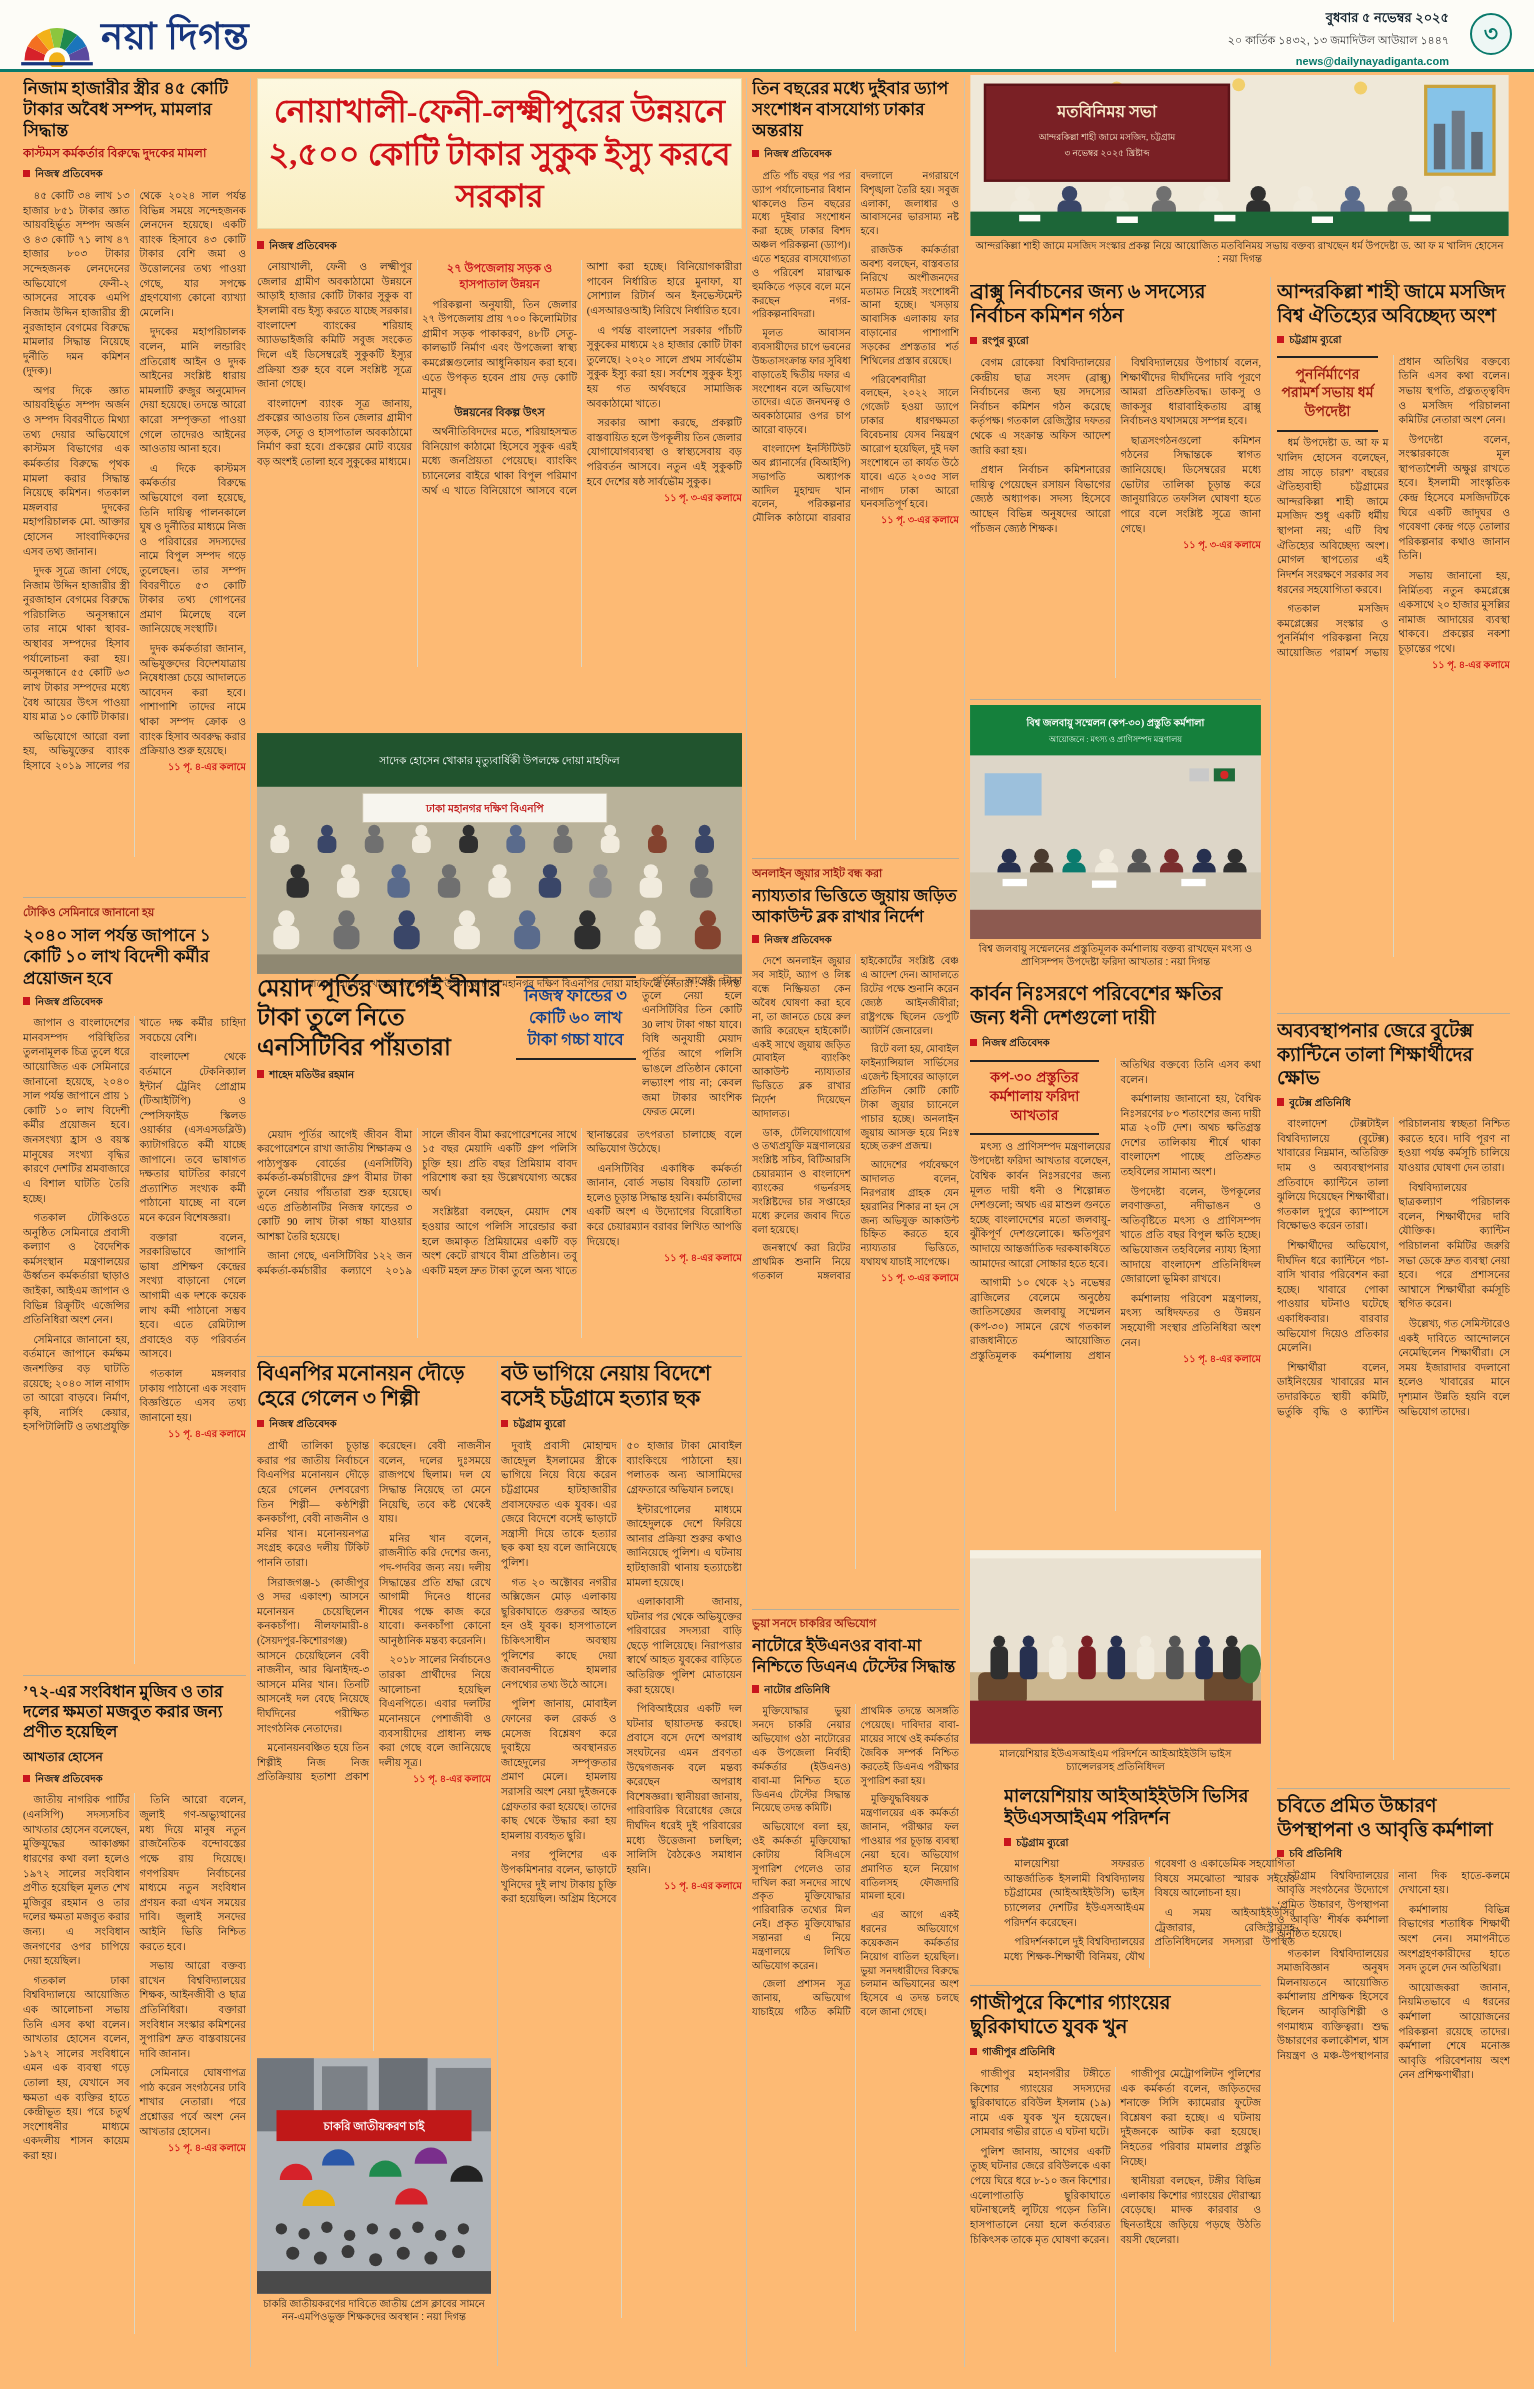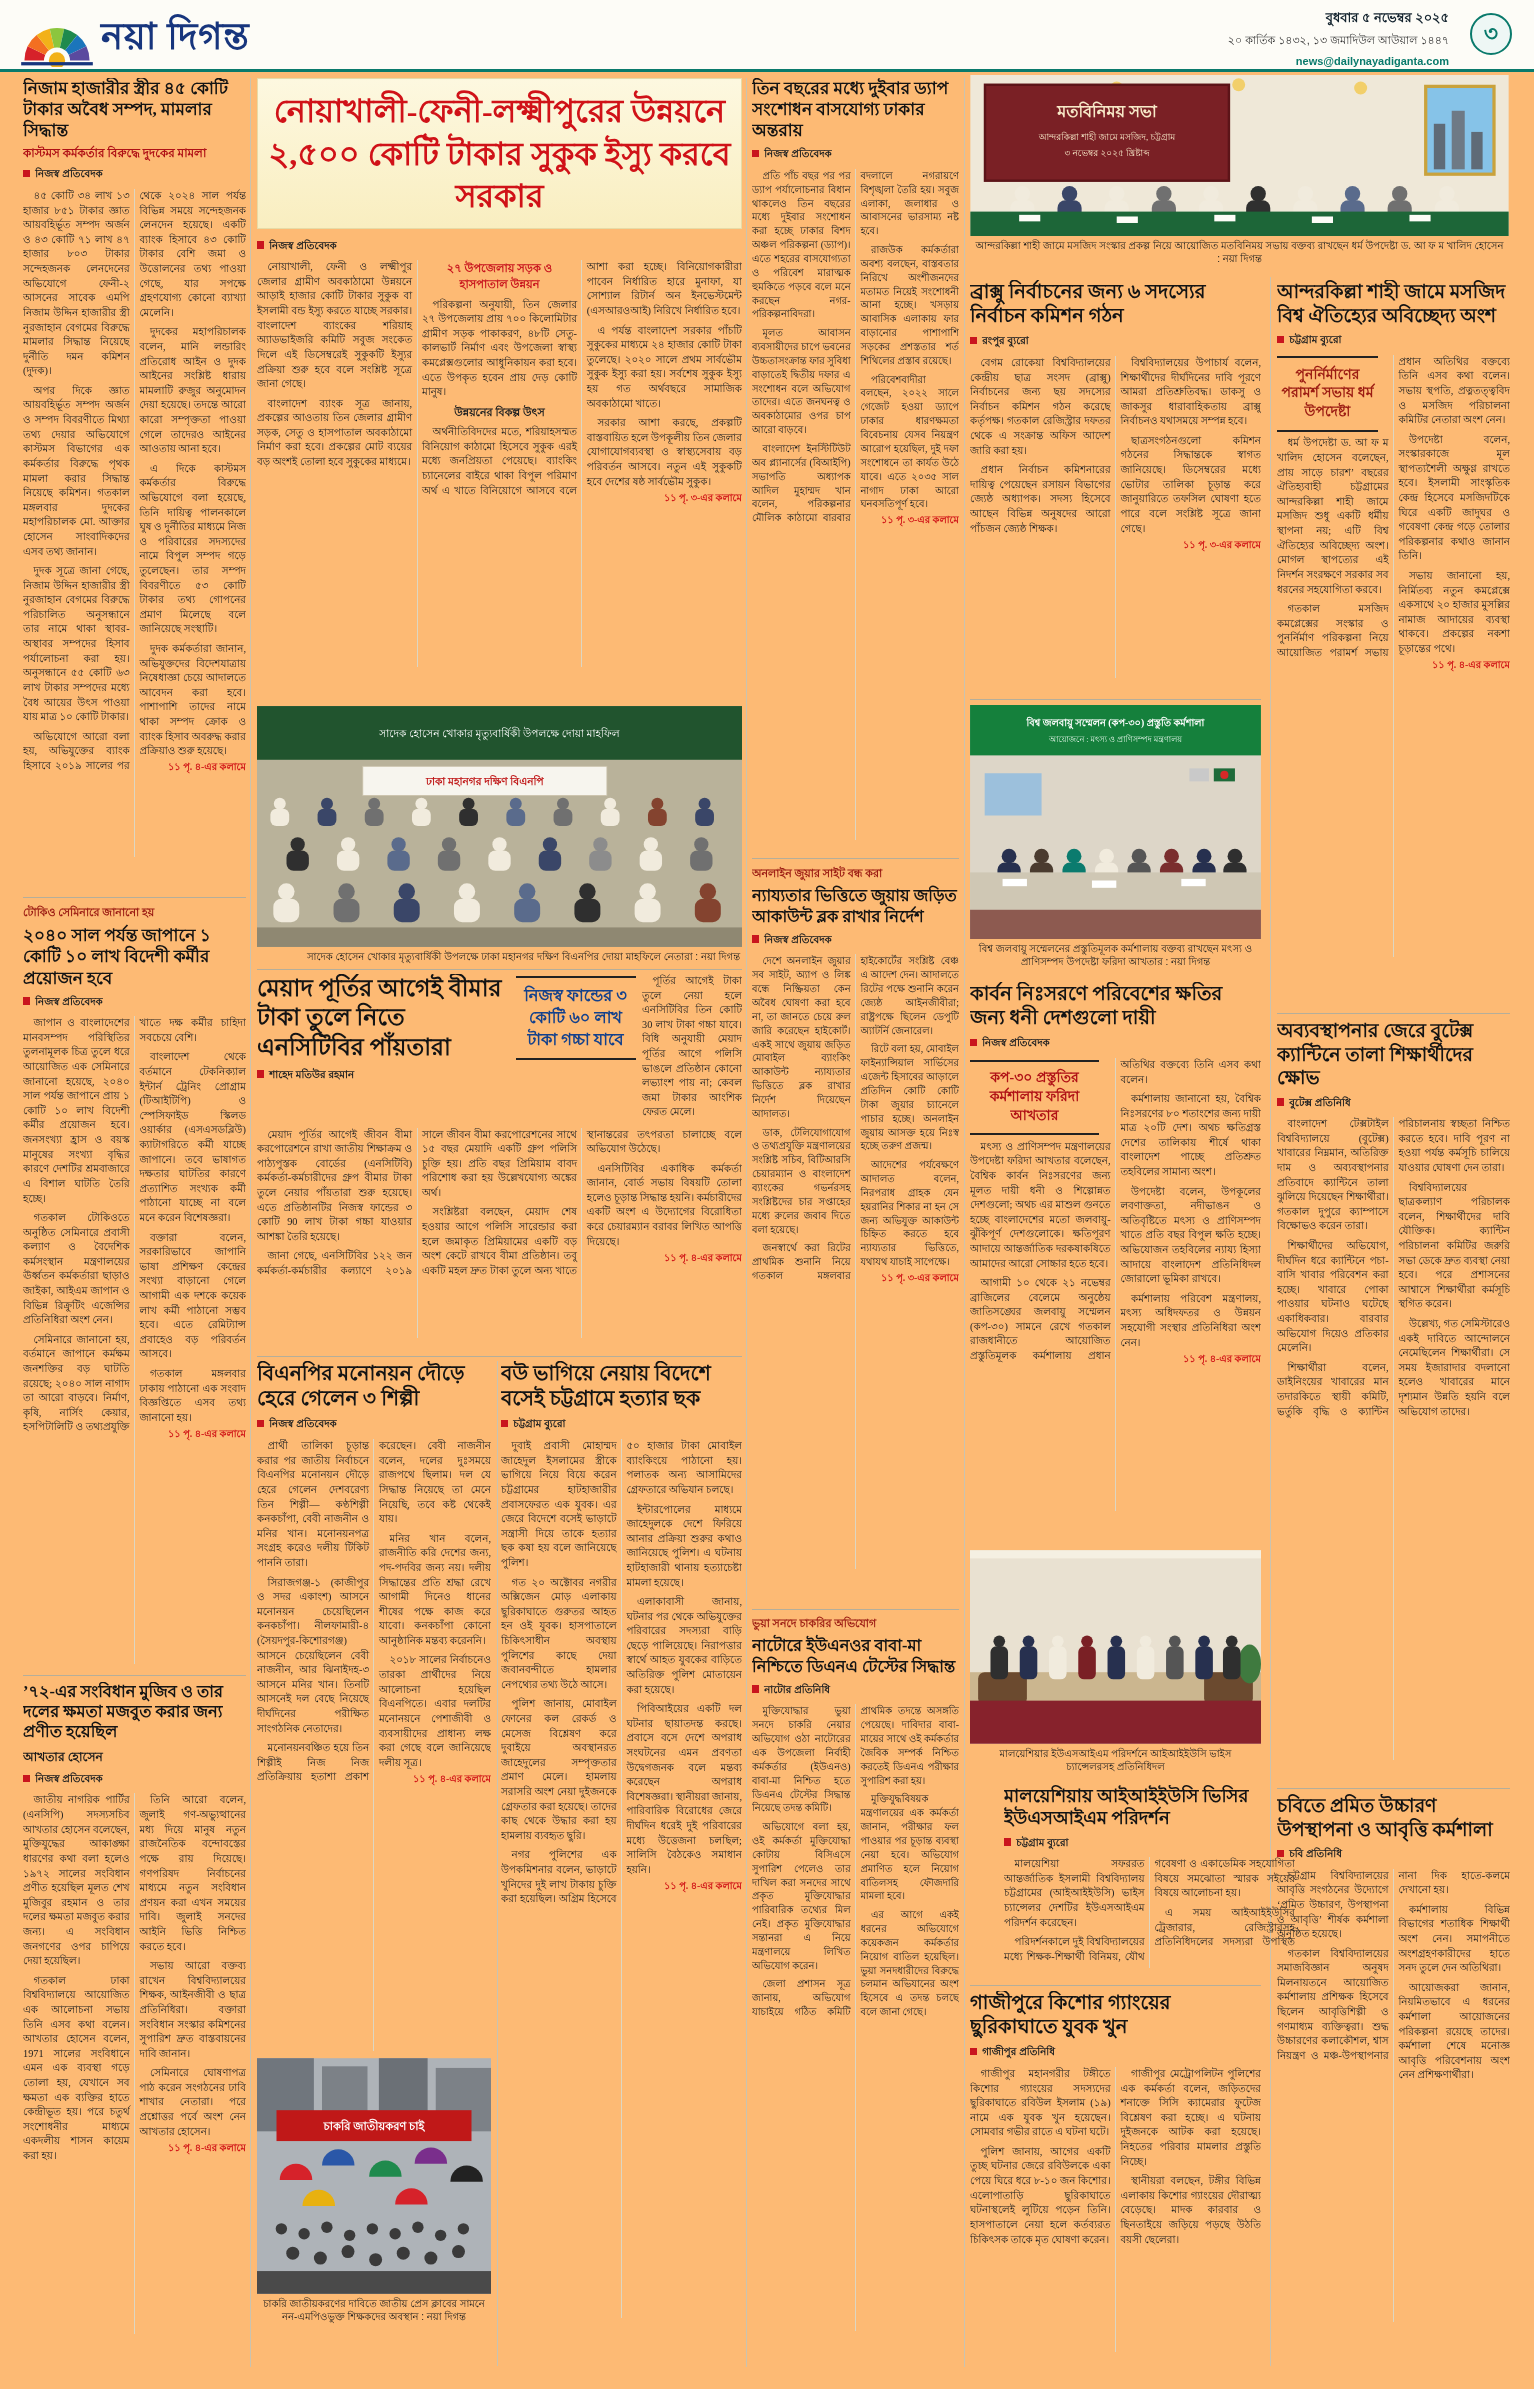--- a/index.html
+++ b/index.html
@@ -140,21 +140,21 @@
     </div>
   </section>
 
   <section class="art" style="left:23px;top:1682px;width:223px;height:684px">
     <h2 class="hl" style="font-size:16.3px">’৭২-এর সংবিধান মুজিব ও তার দলের ক্ষমতা মজবুত করার জন্য প্রণীত হয়েছিল</h2>
     <p class="speaker">আখতার হোসেন</p>
     <p class="byline">নিজস্ব প্রতিবেদক</p>
     <div class="body c2" style="height:541px">
       <div>
           <p class="bp">জাতীয় নাগরিক পার্টির (এনসিপি) সদস্যসচিব আখতার হোসেন বলেছেন, মুক্তিযুদ্ধের আকাঙ্ক্ষা ধারণের কথা বলা হলেও ১৯৭২ সালের সংবিধান প্রণীত হয়েছিল মূলত শেখ মুজিবুর রহমান ও তার দলের ক্ষমতা মজবুত করার জন্য। এ সংবিধান জনগণের ওপর চাপিয়ে দেয়া হয়েছিল।</p>
-          <p class="bp">গতকাল ঢাকা বিশ্ববিদ্যালয়ে আয়োজিত এক আলোচনা সভায় তিনি এসব কথা বলেন। আখতার হোসেন বলেন, 1971 সালের সংবিধানে এমন এক ব্যবস্থা গড়ে তোলা হয়, যেখানে সব ক্ষমতা এক ব্যক্তির হাতে কেন্দ্রীভূত হয়। পরে চতুর্থ সংশোধনীর মাধ্যমে একদলীয় শাসন কায়েম করা হয়।</p>
+          <p class="bp">গতকাল ঢাকা বিশ্ববিদ্যালয়ে আয়োজিত এক আলোচনা সভায় তিনি এসব কথা বলেন। আখতার হোসেন বলেন, ১৯৭২ সালের সংবিধানে এমন এক ব্যবস্থা গড়ে তোলা হয়, যেখানে সব ক্ষমতা এক ব্যক্তির হাতে কেন্দ্রীভূত হয়। পরে চতুর্থ সংশোধনীর মাধ্যমে একদলীয় শাসন কায়েম করা হয়।</p>
           <p class="bp">তিনি আরো বলেন, জুলাই গণ-অভ্যুত্থানের মধ্য দিয়ে মানুষ নতুন রাজনৈতিক বন্দোবস্তের পক্ষে রায় দিয়েছে। গণপরিষদ নির্বাচনের মাধ্যমে নতুন সংবিধান প্রণয়ন করা এখন সময়ের দাবি। জুলাই সনদের আইনি ভিত্তি নিশ্চিত করতে হবে।</p>
           <p class="bp">সভায় আরো বক্তব্য রাখেন বিশ্ববিদ্যালয়ের শিক্ষক, আইনজীবী ও ছাত্র প্রতিনিধিরা। বক্তারা সংবিধান সংস্কার কমিশনের সুপারিশ দ্রুত বাস্তবায়নের দাবি জানান।</p>
           <p class="bp">সেমিনারে ঘোষণাপত্র পাঠ করেন সংগঠনের ঢাবি শাখার নেতারা। পরে প্রশ্নোত্তর পর্বে অংশ নেন আখতার হোসেন।</p>
         </div>
       <p class="jump">১১ পৃ. ৪-এর কলামে</p>
     </div>
   </section>
 
   <section class="art" style="left:257px;top:78px;width:485px;height:611px">
     <div class="mainhead">নোয়াখালী-ফেনী-লক্ষ্মীপুরের উন্নয়নে ২,৫০০ কোটি টাকার সুকুক ইস্যু করবে সরকার</div>
@@ -171,21 +171,21 @@
       <p class="sub-bold">উন্নয়নের বিকল্প উৎস</p>
       <div>
           <p class="bp">অর্থনীতিবিদদের মতে, শরিয়াহসম্মত বিনিয়োগ কাঠামো হিসেবে সুকুক এরই মধ্যে জনপ্রিয়তা পেয়েছে। ব্যাংকিং চ্যানেলের বাইরে থাকা বিপুল পরিমাণ অর্থ এ খাতে বিনিয়োগে আসবে বলে আশা করা হচ্ছে। বিনিয়োগকারীরা পাবেন নির্ধারিত হারে মুনাফা, যা সোশ্যাল রিটার্ন অন ইনভেস্টমেন্ট (এসআরওআই) নিরিখে নির্ধারিত হবে।</p>
           <p class="bp">এ পর্যন্ত বাংলাদেশ সরকার পাঁচটি সুকুকের মাধ্যমে ২৪ হাজার কোটি টাকা তুলেছে। ২০২০ সালে প্রথম সার্বভৌম সুকুক ইস্যু করা হয়। সর্বশেষ সুকুক ইস্যু হয় গত অর্থবছরে সামাজিক অবকাঠামো খাতে।</p>
           <p class="bp">সরকার আশা করছে, প্রকল্পটি বাস্তবায়িত হলে উপকূলীয় তিন জেলার যোগাযোগব্যবস্থা ও স্বাস্থ্যসেবায় বড় পরিবর্তন আসবে। নতুন এই সুকুকটি হবে দেশের ষষ্ঠ সার্বভৌম সুকুক।</p>
         </div>
       <p class="jump">১১ পৃ. ৩-এর কলামে</p>
     </div>
   </section>
 
-  <figure class="ph" style="left:257px;top:706px;width:533px;height:272px">
+  <figure class="ph" style="left:257px;top:733px;width:533px;height:272px">
     <svg width="485" height="241" viewBox="0 0 596 296">
       <rect width="596" height="296" fill="#b9b29a"></rect>
       <rect width="596" height="66" fill="#21542e"></rect>
       <text x="298" y="38" text-anchor="middle" font-size="13" fill="#ffffff">সাদেক হোসেন খোকার মৃত্যুবার্ষিকী উপলক্ষে দোয়া মাহফিল</text>
       <rect x="130" y="74" width="300" height="36" fill="#f7f5ee" stroke="#c9c0a8"></rect>
       <text x="280" y="97" text-anchor="middle" font-size="13" fill="#c01818" font-weight="bold">ঢাকা মহানগর দক্ষিণ বিএনপি</text>
       <g>
         <use href="#prs" transform="translate(28,120) scale(1.05)" fill="#f1ebdd"></use>
           <use href="#prs" transform="translate(86,120) scale(1.05)" fill="#3a4668"></use>
           <use href="#prs" transform="translate(144,120) scale(1.05)" fill="#707070"></use>

